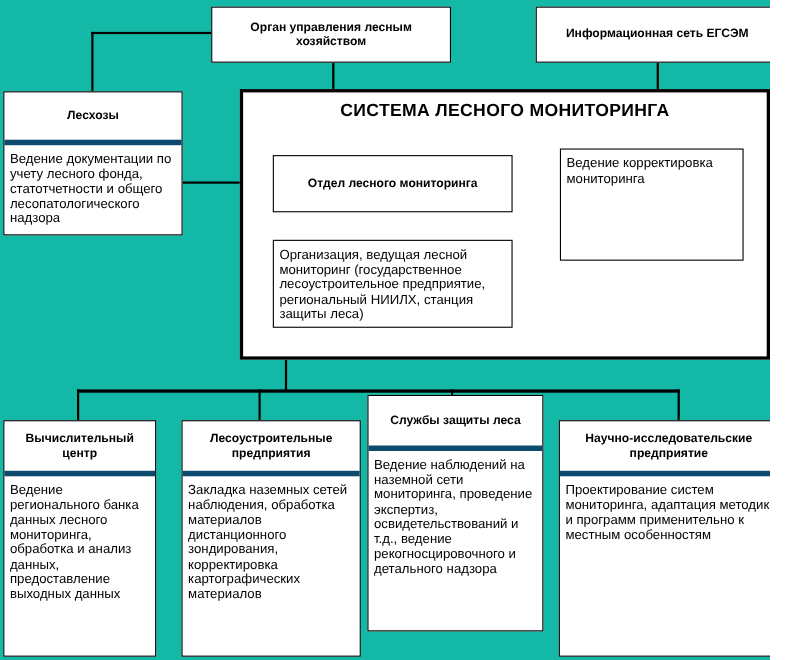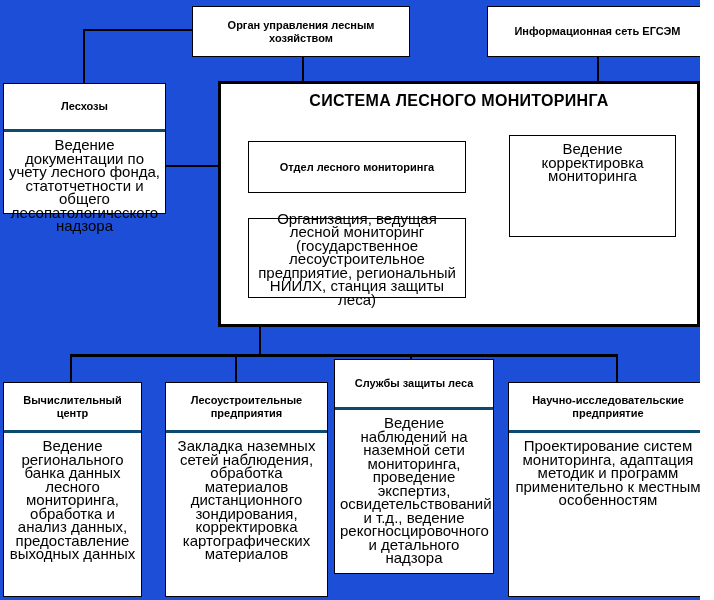--- a/index.html
+++ b/index.html
@@ -8,21 +8,21 @@
     background: #ffffff;
   }
   body {
     font-family: "Liberation Sans", sans-serif;
     color: #000000;
   }
   #canvas {
     position: relative;
     width: 700px;
     height: 600px;
-    background: #1d4ed8;
+    background: #14b8a6;
     overflow: hidden;
   }
   .box {
     position: absolute;
     box-sizing: border-box;
     border: 1px solid #000000;
     background: #ffffff;
     z-index: 5;
   }
   .box.thick {
@@ -33,26 +33,26 @@
     display: flex;
     align-items: center;
     justify-content: center;
     text-align: center;
     font-weight: bold;
     font-size: 11px;
     line-height: 13px;
     padding: 2px 4px;
   }
   .hdr.divided {
-    border-bottom: 3px solid #0c4a6e;
+    border-bottom: 5px solid #0c4a6e;
   }
   .body-text {
     box-sizing: border-box;
-    text-align: center;
-    font-size: 15px;
+    text-align: left;
+    font-size: 12px;
     line-height: 13.5px;
     padding: 6px 5px 4px 5px;
   }
   .title-only {
     display: flex;
     align-items: center;
     justify-content: center;
     text-align: center;
     width: 100%;
     height: 100%;

